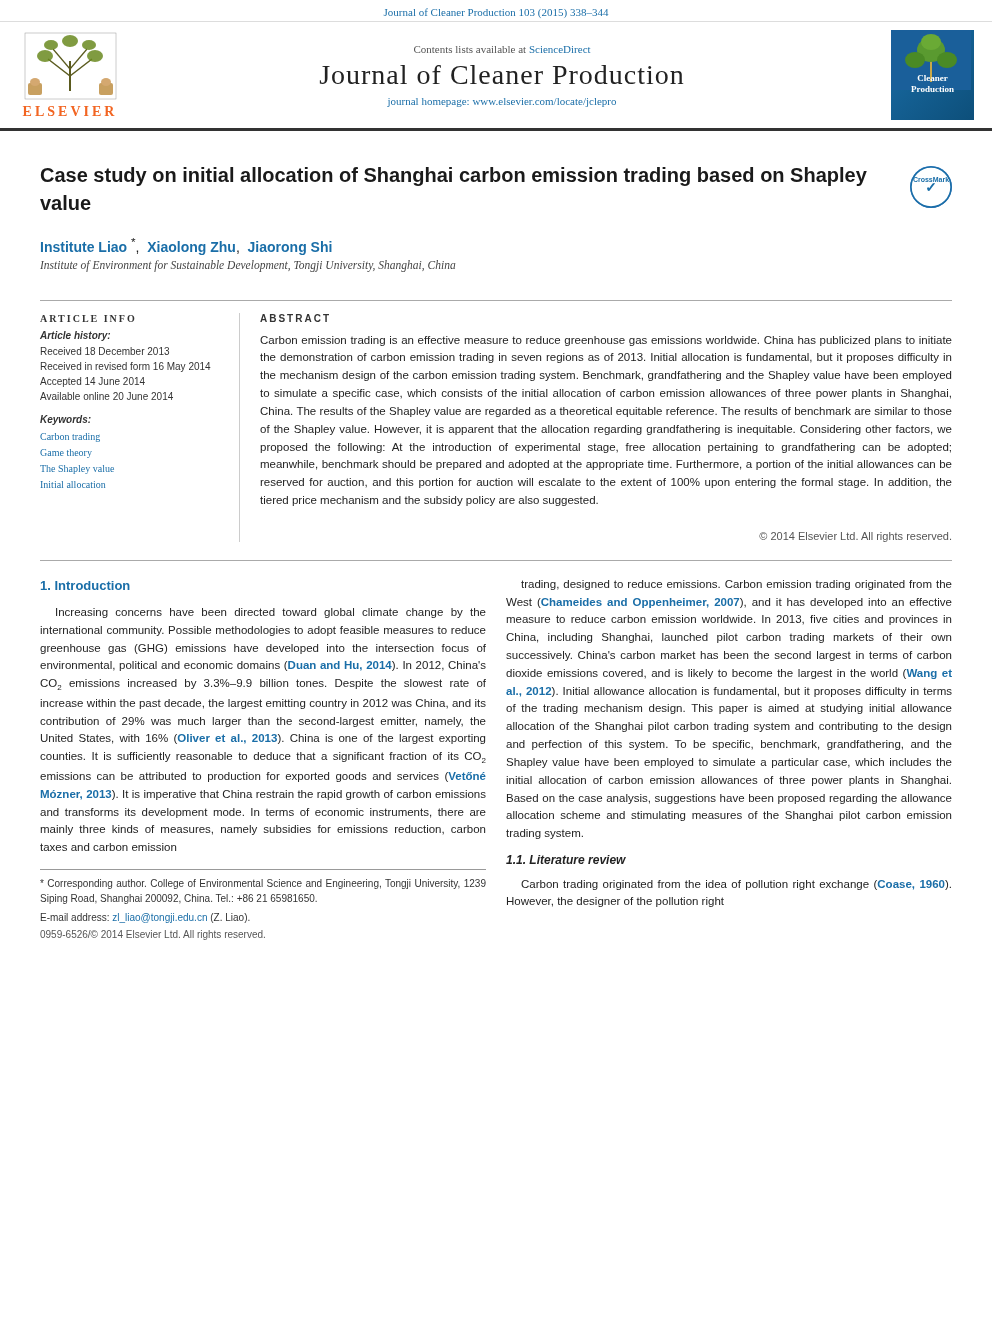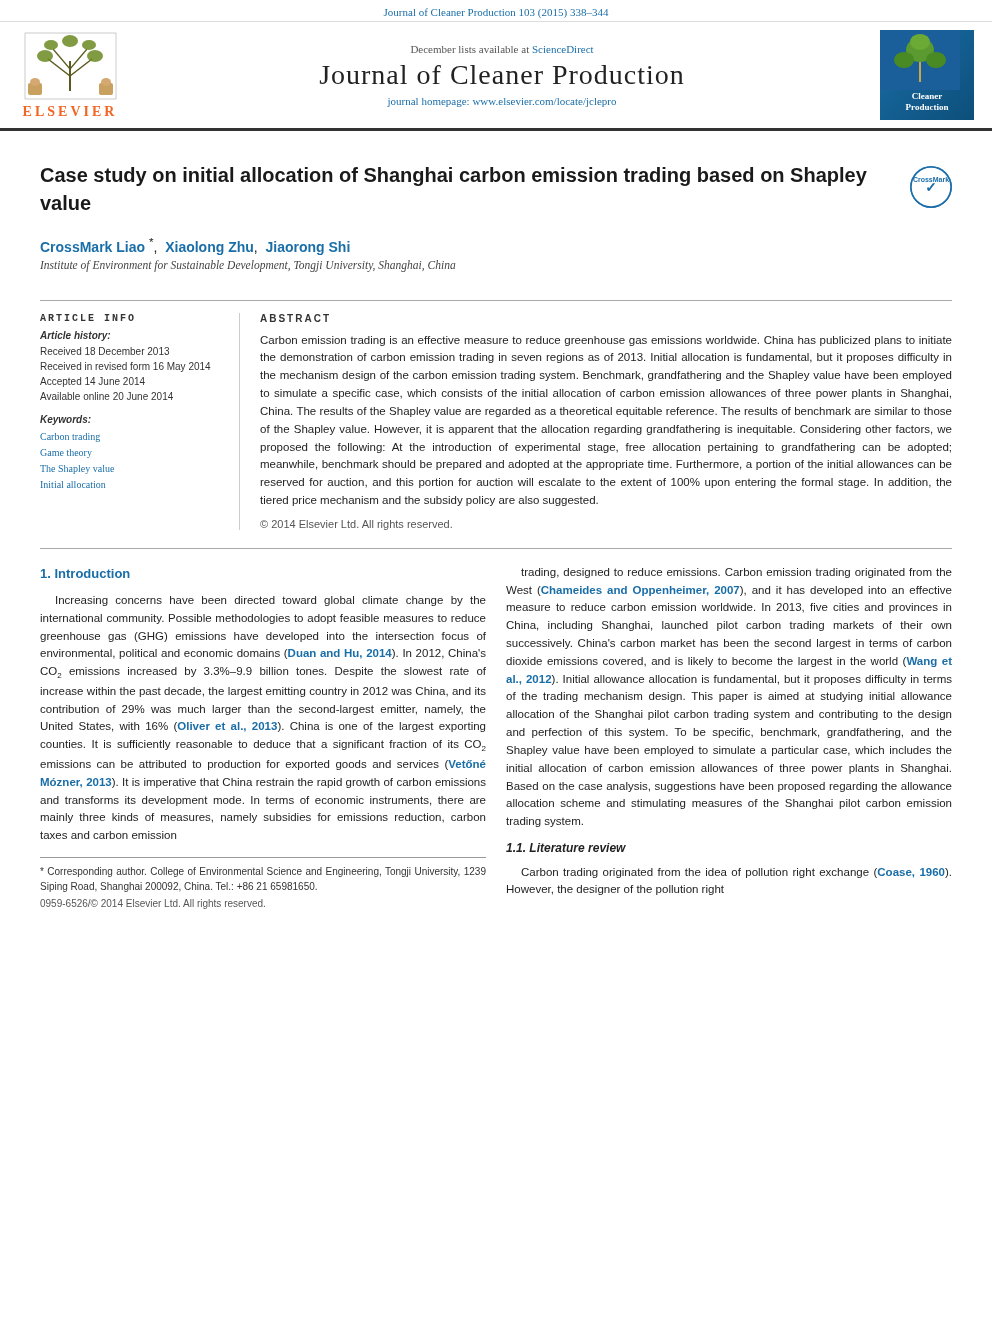--- a/index.html
+++ b/index.html
@@ -75,30 +75,30 @@
       color: #1a6ea8;
       text-align: right;
     }
     .journal-header-right {
       width: 100px;
       flex-shrink: 0;
       display: flex;
       justify-content: flex-end;
     }
     .cleaner-prod-logo {
-      width: 94px;
+      width: 83px;
       height: 90px;
       background: linear-gradient(135deg, #1a6ea8 0%, #0d4f7a 100%);
       position: relative;
       overflow: hidden;
       display: flex;
       flex-direction: column;
       align-items: center;
       justify-content: flex-end;
-      padding-bottom: 6px;
+      padding-bottom: 24px;
     }
     .cp-text {
       color: white;
       font-size: 9px;
       font-weight: bold;
       text-align: center;
       z-index: 2;
       line-height: 1.3;
     }
 
@@ -174,21 +174,21 @@
       flex-shrink: 0;
       border-right: 1px solid #ccc;
       padding-right: 15px;
     }
     .article-info-title {
       font-size: 10px;
       letter-spacing: 2px;
       font-weight: bold;
       color: #333;
       margin-bottom: 6px;
-      font-family: Liberation Mono, monospace;
+      font-family: Liberation Serif, serif;
     }
     .article-history-label {
       font-size: 10px;
       font-weight: bold;
       font-style: italic;
       color: #333;
       margin-bottom: 3px;
       font-family: Arial, sans-serif;
     }
     .article-history-item {
@@ -230,22 +230,22 @@
     .abstract-text {
       font-size: 11.5px;
       color: #222;
       line-height: 1.55;
       text-align: justify;
       font-family: Arial, sans-serif;
     }
     .copyright-line {
       font-size: 11px;
       color: #555;
-      text-align: left;
-      margin-top: 8px;
+      text-align: right;
+      margin-top: 20px;
       font-family: Arial, sans-serif;
     }
 
     
     .section-divider {
       border: none;
       border-top: 1px solid #aaa;
       margin: 15px 0;
     }
 
@@ -347,21 +347,21 @@
         <rect x="76" y="52" width="14" height="12" rx="2" fill="#c8a060"></rect>
 
         <ellipse cx="12" cy="51" rx="5" ry="4" fill="#d4a870"></ellipse>
         <ellipse cx="83" cy="51" rx="5" ry="4" fill="#d4a870"></ellipse>
       </svg>
       <div class="elsevier-wordmark">ELSEVIER</div>
     </div>
   </div>
   <div class="journal-header-center">
     <div class="contents-line">
-      <span>December lists available at</span>
+      <span>Contents lists available at</span>
       <span style="color:#1a6ea8;">ScienceDirect</span>
     </div>
     <div class="journal-title-big">Journal of Cleaner Production</div>
     <div class="journal-homepage">
       <span>journal homepage: www.elsevier.com/locate/jclepro</span>
     </div>
   </div>
   <div class="journal-header-right">
     <div class="cleaner-prod-logo">
 
@@ -392,21 +392,21 @@
           <circle cx="21" cy="21" r="20" fill="white" stroke="#1a6ea8" stroke-width="1.5"></circle>
 
           <text x="21" y="16" text-anchor="middle" font-size="7" fill="#1a6ea8" font-family="Arial" font-weight="bold">CrossMark</text>
           <text x="21" y="26" text-anchor="middle" font-size="14" fill="#1a6ea8" font-family="Arial">✓</text>
         </svg>
       </div>
     </div>
   </div>
 
   <div class="authors">
-    <span class="author-link">CrossMark Liao</span>
+    <span class="author-link">Institute Liao</span>
     <sup>*</sup>,&nbsp;
     <span class="author-link">Xiaolong Zhu</span>,&nbsp;
     <span class="author-link">Jiaorong Shi</span>
   </div>
   <div class="affiliation">Institute of Environment for Sustainable Development, Tongji University, Shanghai, China</div>
 
   <div class="info-abstract-row">
 
     <div class="article-info">
       <div class="article-info-title">ARTICLE INFO</div>
@@ -436,20 +436,25 @@
   <div class="body-columns">
 
     <div class="body-col">
       <div class="section-heading">1. Introduction</div>
       <p class="body-para">
         Increasing concerns have been directed toward global climate change by the international community. Possible methodologies to adopt feasible measures to reduce greenhouse gas (GHG) emissions have developed into the intersection focus of environmental, political and economic domains (<span class="inline-link">Duan and Hu, 2014</span>). In 2012, China's CO<sub>2</sub> emissions increased by 3.3%–9.9 billion tones. Despite the slowest rate of increase within the past decade, the largest emitting country in 2012 was China, and its contribution of 29% was much larger than the second-largest emitter, namely, the United States, with 16% (<span class="inline-link">Oliver et al., 2013</span>). China is one of the largest exporting counties. It is sufficiently reasonable to deduce that a significant fraction of its CO<sub>2</sub> emissions can be attributed to production for exported goods and services (<span class="inline-link">Vetőné Mózner, 2013</span>). It is imperative that China restrain the rapid growth of carbon emissions and transforms its development mode. In terms of economic instruments, there are mainly three kinds of measures, namely subsidies for emissions reduction, carbon taxes and carbon emission
       </p>
 
       <div class="footnote-section">
         <div>* Corresponding author. College of Environmental Science and Engineering, Tongji University, 1239 Siping Road, Shanghai 200092, China. Tel.: +86 21 65981650.</div>
+        <div style="margin-top:4px;">
+          <span>E-mail address:</span>
+          <span class="footnote-link">zl_liao@tongji.edu.cn</span>
+          <span>(Z. Liao).</span>
+        </div>
         <div class="issn-line">0959-6526/© 2014 Elsevier Ltd. All rights reserved.</div>
       </div>
     </div>
 
     <div class="body-col">
       <p class="body-para">
         trading, designed to reduce emissions. Carbon emission trading originated from the West (<span class="inline-link">Chameides and Oppenheimer, 2007</span>), and it has developed into an effective measure to reduce carbon emission worldwide. In 2013, five cities and provinces in China, including Shanghai, launched pilot carbon trading markets of their own successively. China's carbon market has been the second largest in terms of carbon dioxide emissions covered, and is likely to become the largest in the world (<span class="inline-link">Wang et al., 2012</span>). Initial allowance allocation is fundamental, but it proposes difficulty in terms of the trading mechanism design. This paper is aimed at studying initial allowance allocation of the Shanghai pilot carbon trading system and contributing to the design and perfection of this system. To be specific, benchmark, grandfathering, and the Shapley value have been employed to simulate a particular case, which includes the initial allocation of carbon emission allowances of three power plants in Shanghai. Based on the case analysis, suggestions have been proposed regarding the allowance allocation scheme and stimulating measures of the Shanghai pilot carbon emission trading system.
       </p>
       <div class="subsection-heading">1.1. Literature review</div>
       <p class="body-para">

